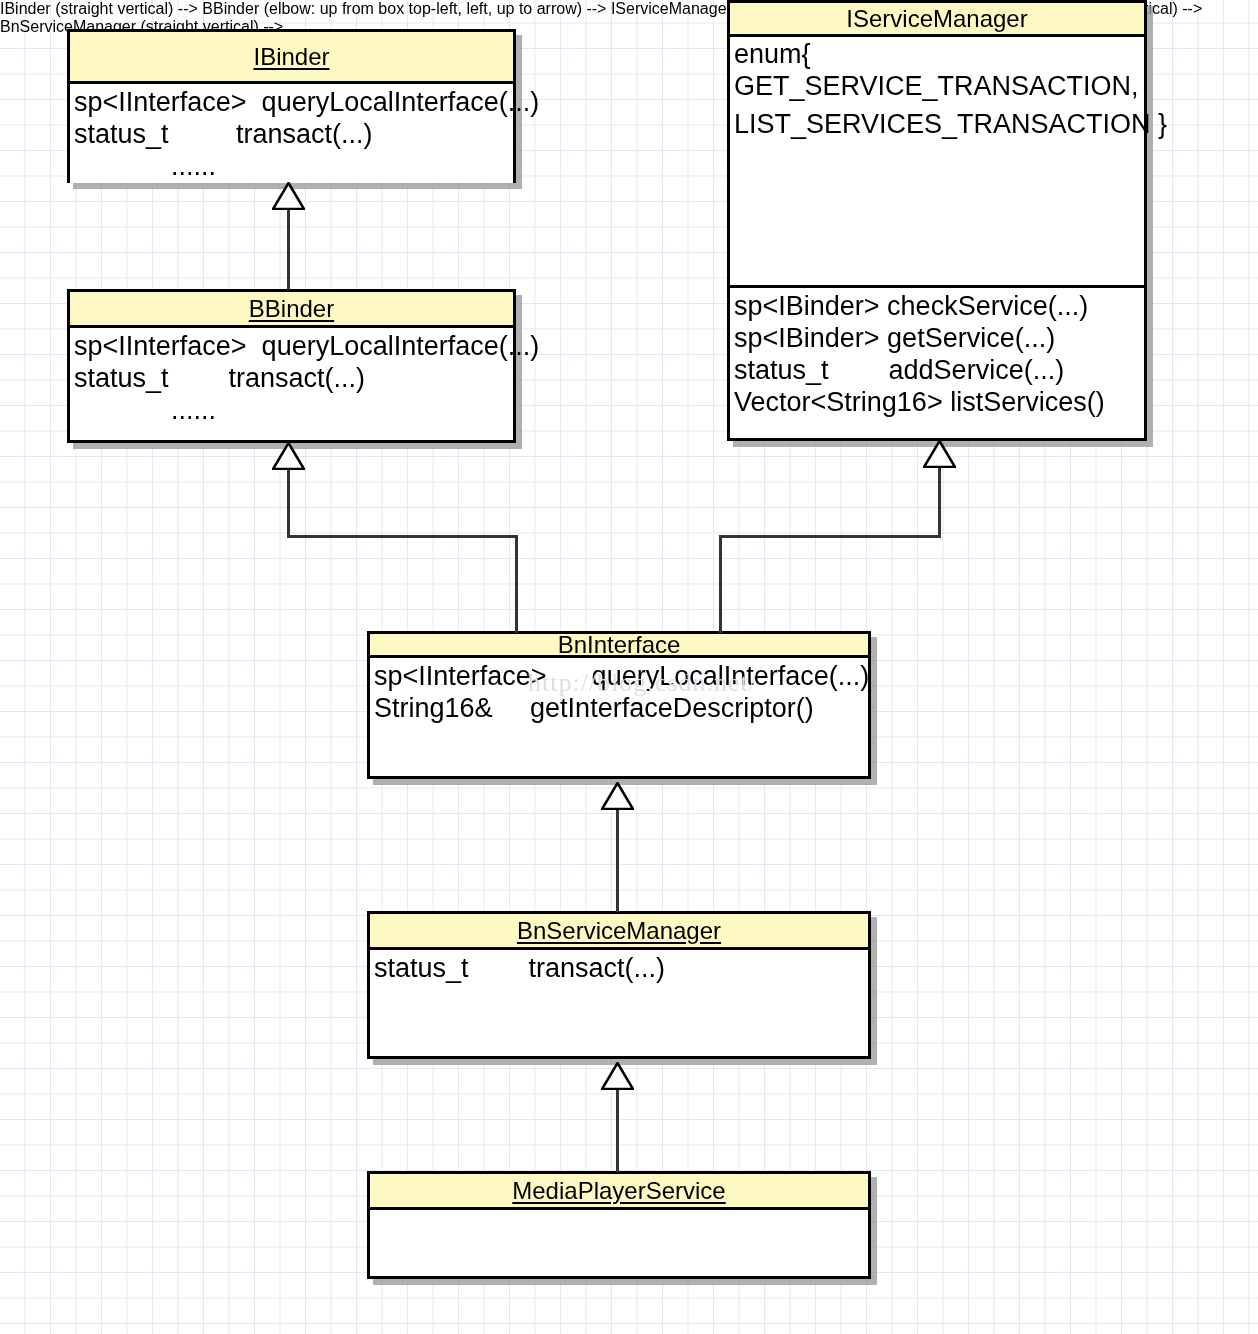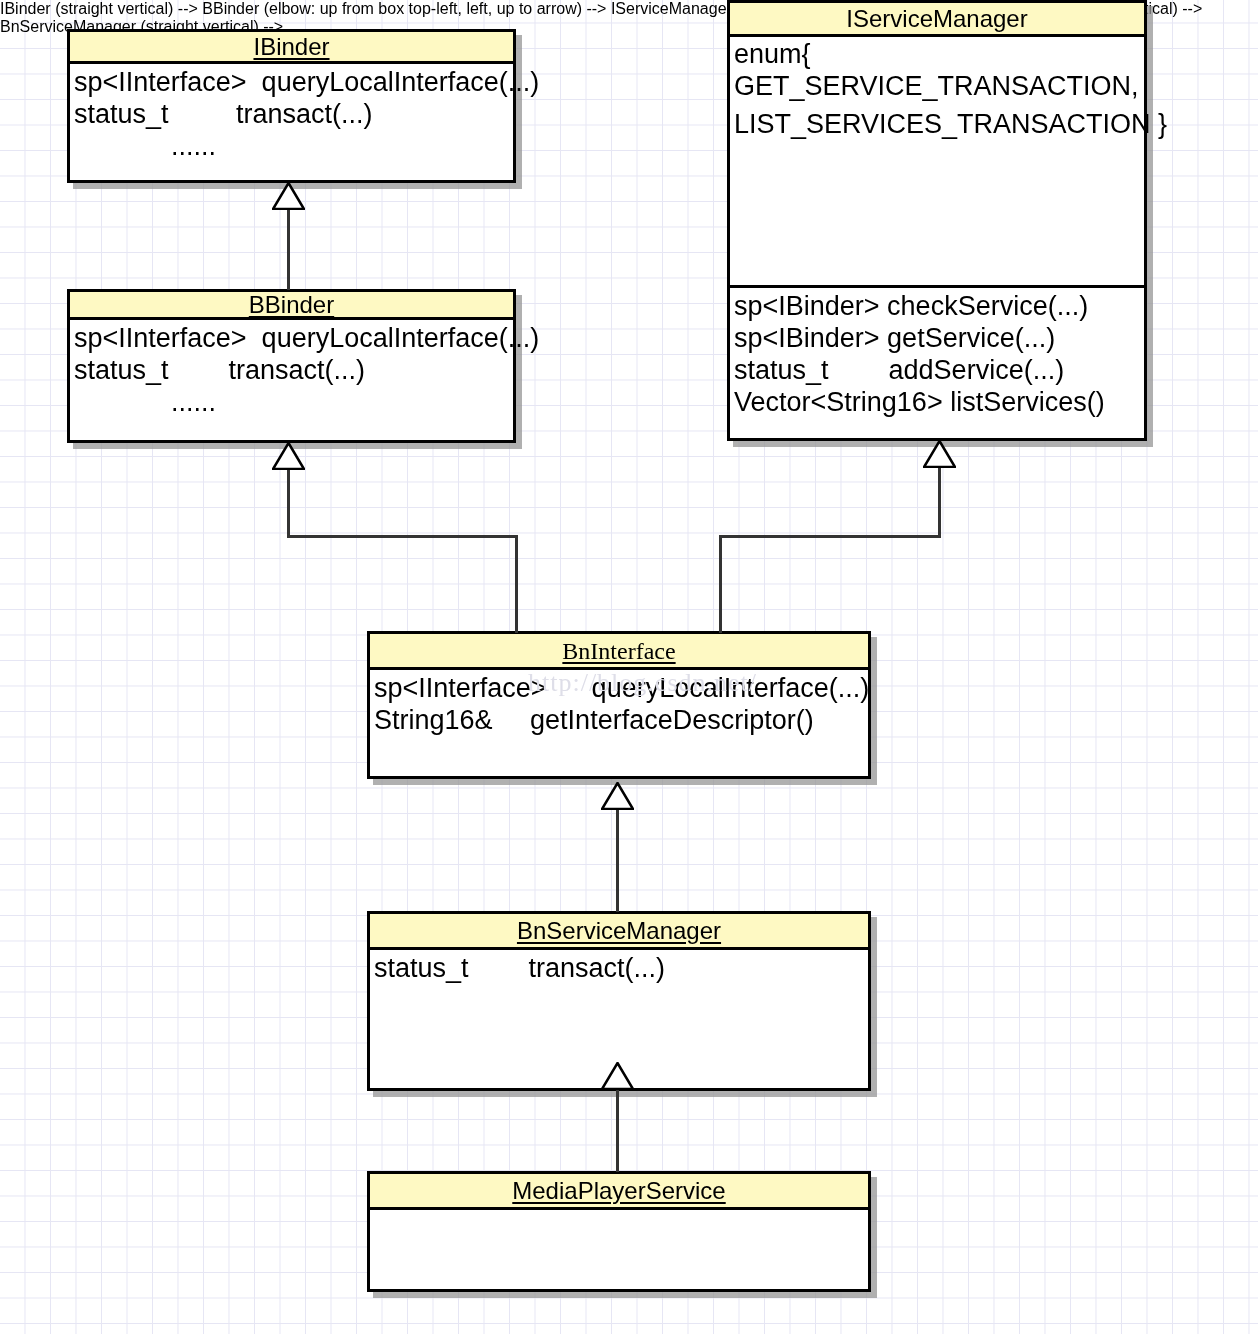--- a/index.html
+++ b/index.html
@@ -95,21 +95,21 @@
     pointer-events: none;
   }
 </style>
 </head>
 <body>
 
 <div id="canvas">
 
   
   <div class="uml-class" style="left:67px; top:29px; width:449px; height:154px;">
-    <div class="uml-header" style="height:32px;">
+    <div class="uml-header" style="height:52px;">
       <span class="uml-title">IBinder</span>
     </div>
     <div class="uml-body">
       <div class="uml-row">sp&lt;IInterface&gt;  queryLocalInterface(...)</div>
       <div class="uml-row">status_t         transact(...)</div>
       <div class="uml-row center">......</div>
     </div>
   </div>
 
   
@@ -125,53 +125,53 @@
     <div class="uml-body">
       <div class="uml-row">sp&lt;IBinder&gt; checkService(...)</div>
       <div class="uml-row">sp&lt;IBinder&gt; getService(...)</div>
       <div class="uml-row">status_t        addService(...)</div>
       <div class="uml-row">Vector&lt;String16&gt; listServices()</div>
     </div>
   </div>
 
   
   <div class="uml-class" style="left:67px; top:289px; width:449px; height:154px;">
-    <div class="uml-header" style="height:28px;">
+    <div class="uml-header" style="height:36px;">
       <span class="uml-title">BBinder</span>
     </div>
     <div class="uml-body">
       <div class="uml-row">sp&lt;IInterface&gt;  queryLocalInterface(...)</div>
       <div class="uml-row">status_t        transact(...)</div>
       <div class="uml-row center">......</div>
     </div>
   </div>
 
   
   <div class="uml-class" style="left:367px; top:631px; width:504px; height:148px;">
-    <div class="uml-header" style="height:36px;font-family:Liberation Serif, serif;">
+    <div class="uml-header" style="height:24px;">
       <span class="uml-title">BnInterface</span>
     </div>
     <div class="uml-body">
       <div class="uml-row">sp&lt;IInterface&gt;      queryLocalInterface(...)</div>
       <div class="uml-row">String16&amp;     getInterfaceDescriptor()</div>
     </div>
   </div>
 
   
-  <div class="uml-class" style="left:367px; top:911px; width:504px; height:180px;">
+  <div class="uml-class" style="left:367px; top:911px; width:504px; height:148px;">
     <div class="uml-header" style="height:36px;">
       <span class="uml-title">BnServiceManager</span>
     </div>
     <div class="uml-body">
       <div class="uml-row">status_t        transact(...)</div>
     </div>
   </div>
 
   
-  <div class="uml-class" style="left:367px; top:1171px; width:504px; height:121px;">
+  <div class="uml-class" style="left:367px; top:1171px; width:504px; height:108px;">
     <div class="uml-header" style="height:36px;">
       <span class="uml-title">MediaPlayerService</span>
     </div>
     <div class="uml-body"></div>
   </div>
 
   
   <div class="watermark" style="left:528px; top:668px;">http://blog.csdn.net/</div>
 
   

